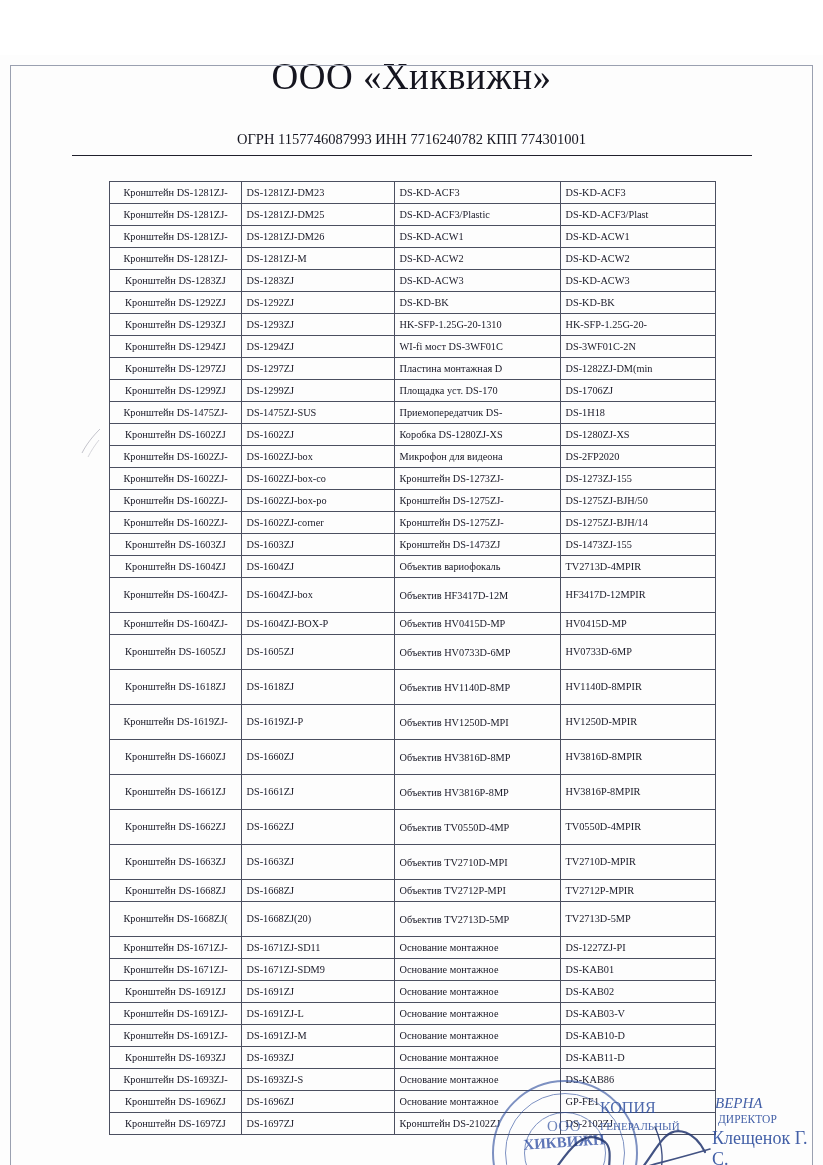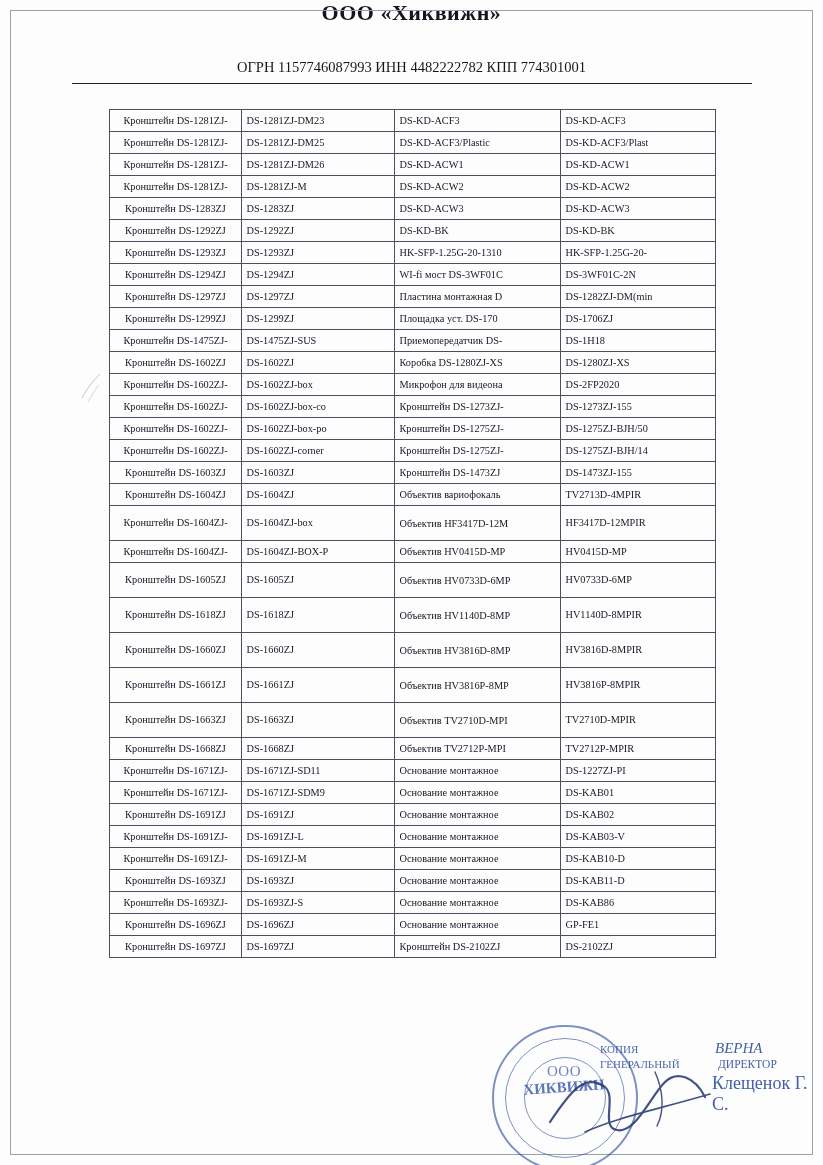--- a/index.html
+++ b/index.html
@@ -27,23 +27,24 @@
     left: 10px;
     top: 10px;
     width: 803px;
     height: 1145px;
     border: 1px solid #9aa0b0;
     box-sizing: border-box;
     pointer-events: none;
   }
   .doc-title {
     text-align: center;
-    font-size: 22px;
-    font-weight: 700;
+    font-size: 37px;
+    font-weight: 400;
     letter-spacing: 0.5px;
+    margin-top: 55px;
     font-family: "Liberation Serif", serif;
     color: #15151f;
   }
   .doc-sub {
     text-align: center;
     font-size: 14.5px;
     margin-top: 30px;
     line-height: 1.55;
     color: #15151f;
   }
@@ -139,21 +140,21 @@
   .copy-block {
     position: absolute;
     left: 600px;
     top: 1042px;
     font-size: 14px;
     color: #2f4f9e;
     opacity: 0.85;
     line-height: 1.35;
     pointer-events: none;
   }
-  .copy-block .l1 { font-size: 11px; }
+  .copy-block .l1 { font-size: 16px; }
   .copy-block .l2 { font-size: 11px; }
   .verna {
     position: absolute;
     left: 715px;
     top: 1040px;
     font-size: 15px;
     color: #2f4f9e;
     opacity: 0.9;
     pointer-events: none;
     font-style: italic;
@@ -197,21 +198,21 @@
 </style>
 </head>
 <body>
 
 <div class="page">
   <div class="page-border"></div>
 
   <div class="doc-title">ООО «Хиквижн»</div>
 
   <div class="doc-sub">
-    <div>ОГРН 1157746087993 ИНН 4482222782 КПП 774301001</div>
+    <div>ОГРН 1157746087993 ИНН 7716240782 КПП 774301001</div>
   </div>
   <div class="rule"></div>
 
   <div class="table-wrap">
     <table class="main">
       <tbody>
           <tr>
             <td class="c0">Кронштейн DS-1281ZJ-</td>
             <td class="c1">DS-1281ZJ-DM23</td>
             <td class="c2">DS-KD-ACF3</td>
@@ -337,42 +338,60 @@
             <td class="c2">Объектив HV0733D-6MP</td>
             <td class="c3">HV0733D-6MP</td>
           </tr>
           <tr class="tall">
             <td class="c0">Кронштейн DS-1618ZJ</td>
             <td class="c1">DS-1618ZJ</td>
             <td class="c2">Объектив HV1140D-8MP</td>
             <td class="c3">HV1140D-8MPIR</td>
           </tr>
           <tr class="tall">
+            <td class="c0">Кронштейн DS-1619ZJ-</td>
+            <td class="c1">DS-1619ZJ-P</td>
+            <td class="c2">Объектив HV1250D-MPI</td>
+            <td class="c3">HV1250D-MPIR</td>
+          </tr>
+          <tr class="tall">
             <td class="c0">Кронштейн DS-1660ZJ</td>
             <td class="c1">DS-1660ZJ</td>
             <td class="c2">Объектив HV3816D-8MP</td>
             <td class="c3">HV3816D-8MPIR</td>
           </tr>
           <tr class="tall">
             <td class="c0">Кронштейн DS-1661ZJ</td>
             <td class="c1">DS-1661ZJ</td>
             <td class="c2">Объектив HV3816P-8MP</td>
             <td class="c3">HV3816P-8MPIR</td>
           </tr>
           <tr class="tall">
+            <td class="c0">Кронштейн DS-1662ZJ</td>
+            <td class="c1">DS-1662ZJ</td>
+            <td class="c2">Объектив TV0550D-4MP</td>
+            <td class="c3">TV0550D-4MPIR</td>
+          </tr>
+          <tr class="tall">
             <td class="c0">Кронштейн DS-1663ZJ</td>
             <td class="c1">DS-1663ZJ</td>
             <td class="c2">Объектив TV2710D-MPI</td>
             <td class="c3">TV2710D-MPIR</td>
           </tr>
           <tr>
             <td class="c0">Кронштейн DS-1668ZJ</td>
             <td class="c1">DS-1668ZJ</td>
             <td class="c2">Объектив TV2712P-MPI</td>
             <td class="c3">TV2712P-MPIR</td>
+          </tr>
+          <tr class="tall">
+            <td class="c0">Кронштейн DS-1668ZJ(</td>
+            <td class="c1">DS-1668ZJ(20)</td>
+            <td class="c2">Объектив TV2713D-5MP</td>
+            <td class="c3">TV2713D-5MP</td>
           </tr>
           <tr>
             <td class="c0">Кронштейн DS-1671ZJ-</td>
             <td class="c1">DS-1671ZJ-SD11</td>
             <td class="c2">Основание монтажное</td>
             <td class="c3">DS-1227ZJ-PI</td>
           </tr>
           <tr>
             <td class="c0">Кронштейн DS-1671ZJ-</td>
             <td class="c1">DS-1671ZJ-SDM9</td>

